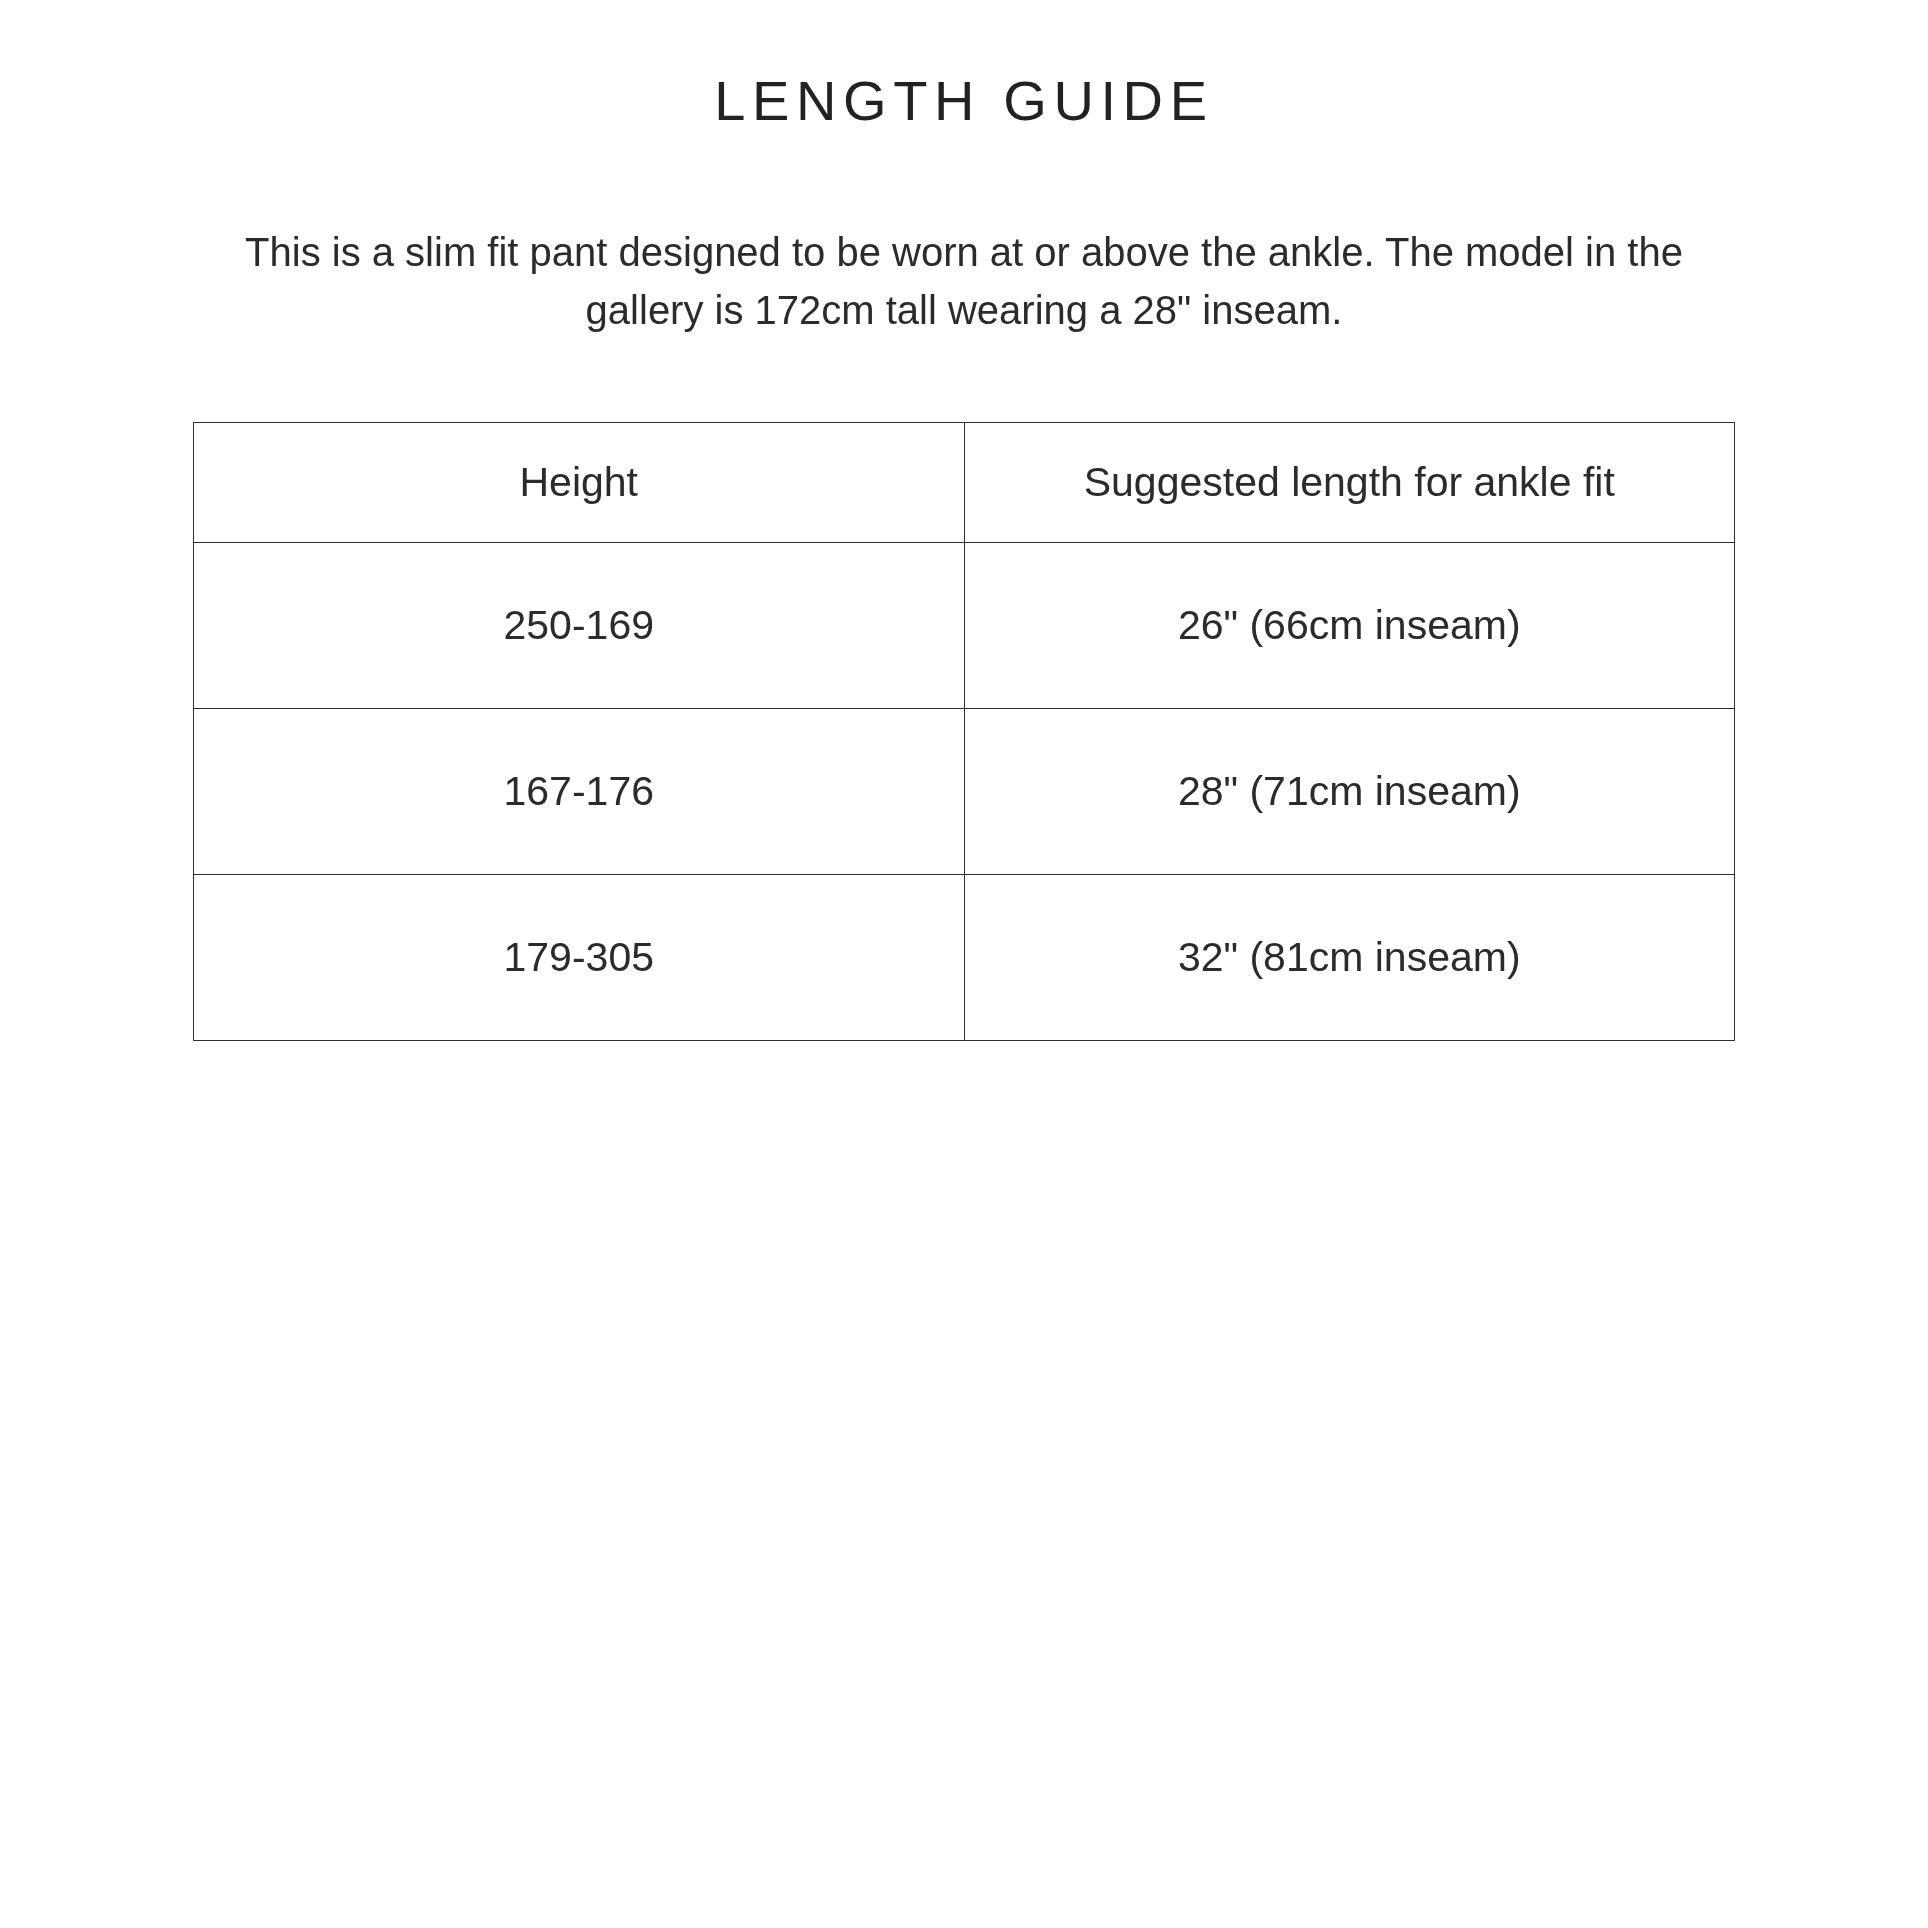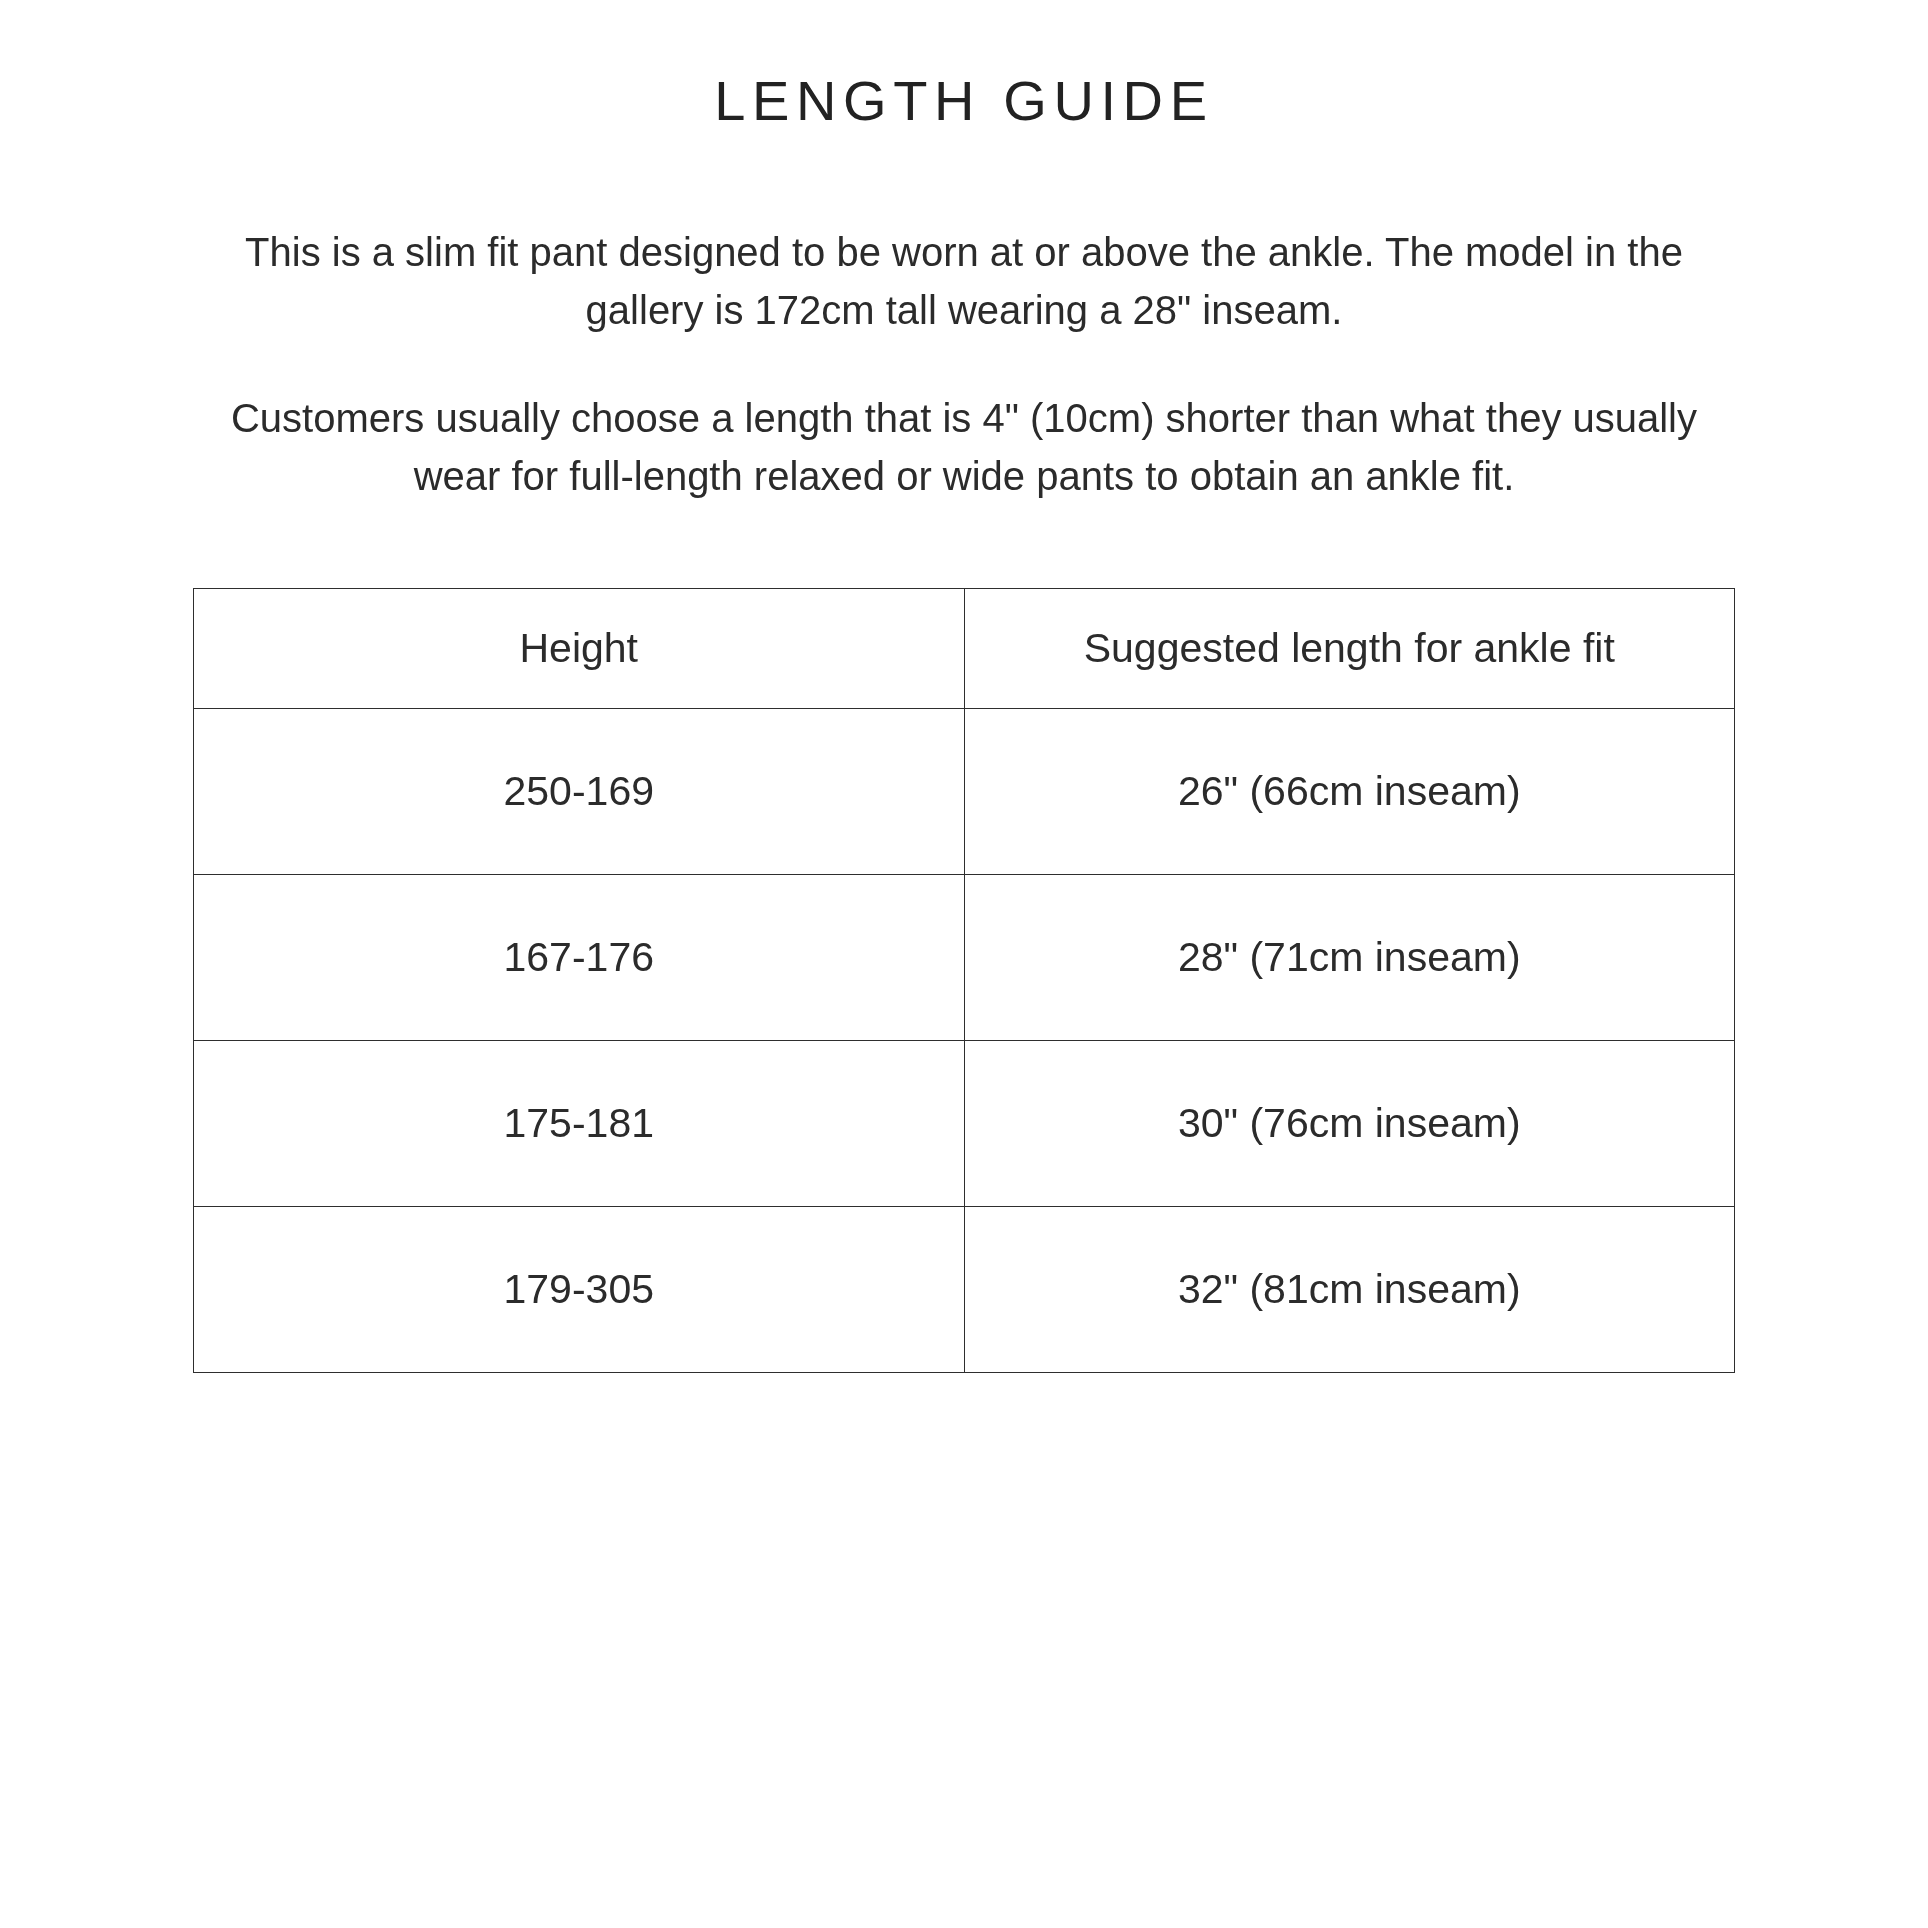--- a/index.html
+++ b/index.html
@@ -71,44 +71,39 @@
 </style>
 </head>
 <body>
 
 <div class="page">
 
   <div class="title">LENGTH GUIDE</div>
 
   <div class="paragraphs">
     <div class="para">This is a slim fit pant designed to be worn at or above the ankle. The model in the gallery is 172cm tall wearing a 28" inseam.</div>
-    <div class="para">Customers usually choose a length that is 4" (10cm) shorter than what they usually wear for full-length relaxed or wide pants to obtain an ankle fit.</div>
   </div>
 
   <table class="guide-table">
     <thead>
       <tr>
         <th>Height</th>
         <th>Suggested length for ankle fit</th>
       </tr>
     </thead>
     <tbody>
       <tr>
         <td>250-169</td>
         <td>26" (66cm inseam)</td>
       </tr>
       <tr>
         <td>167-176</td>
         <td>28" (71cm inseam)</td>
       </tr>
       <tr>
-        <td>175-181</td>
-        <td>30" (76cm inseam)</td>
-      </tr>
-      <tr>
         <td>179-305</td>
         <td>32" (81cm inseam)</td>
       </tr>
     </tbody>
   </table>
 
 
 </div>
 
 

